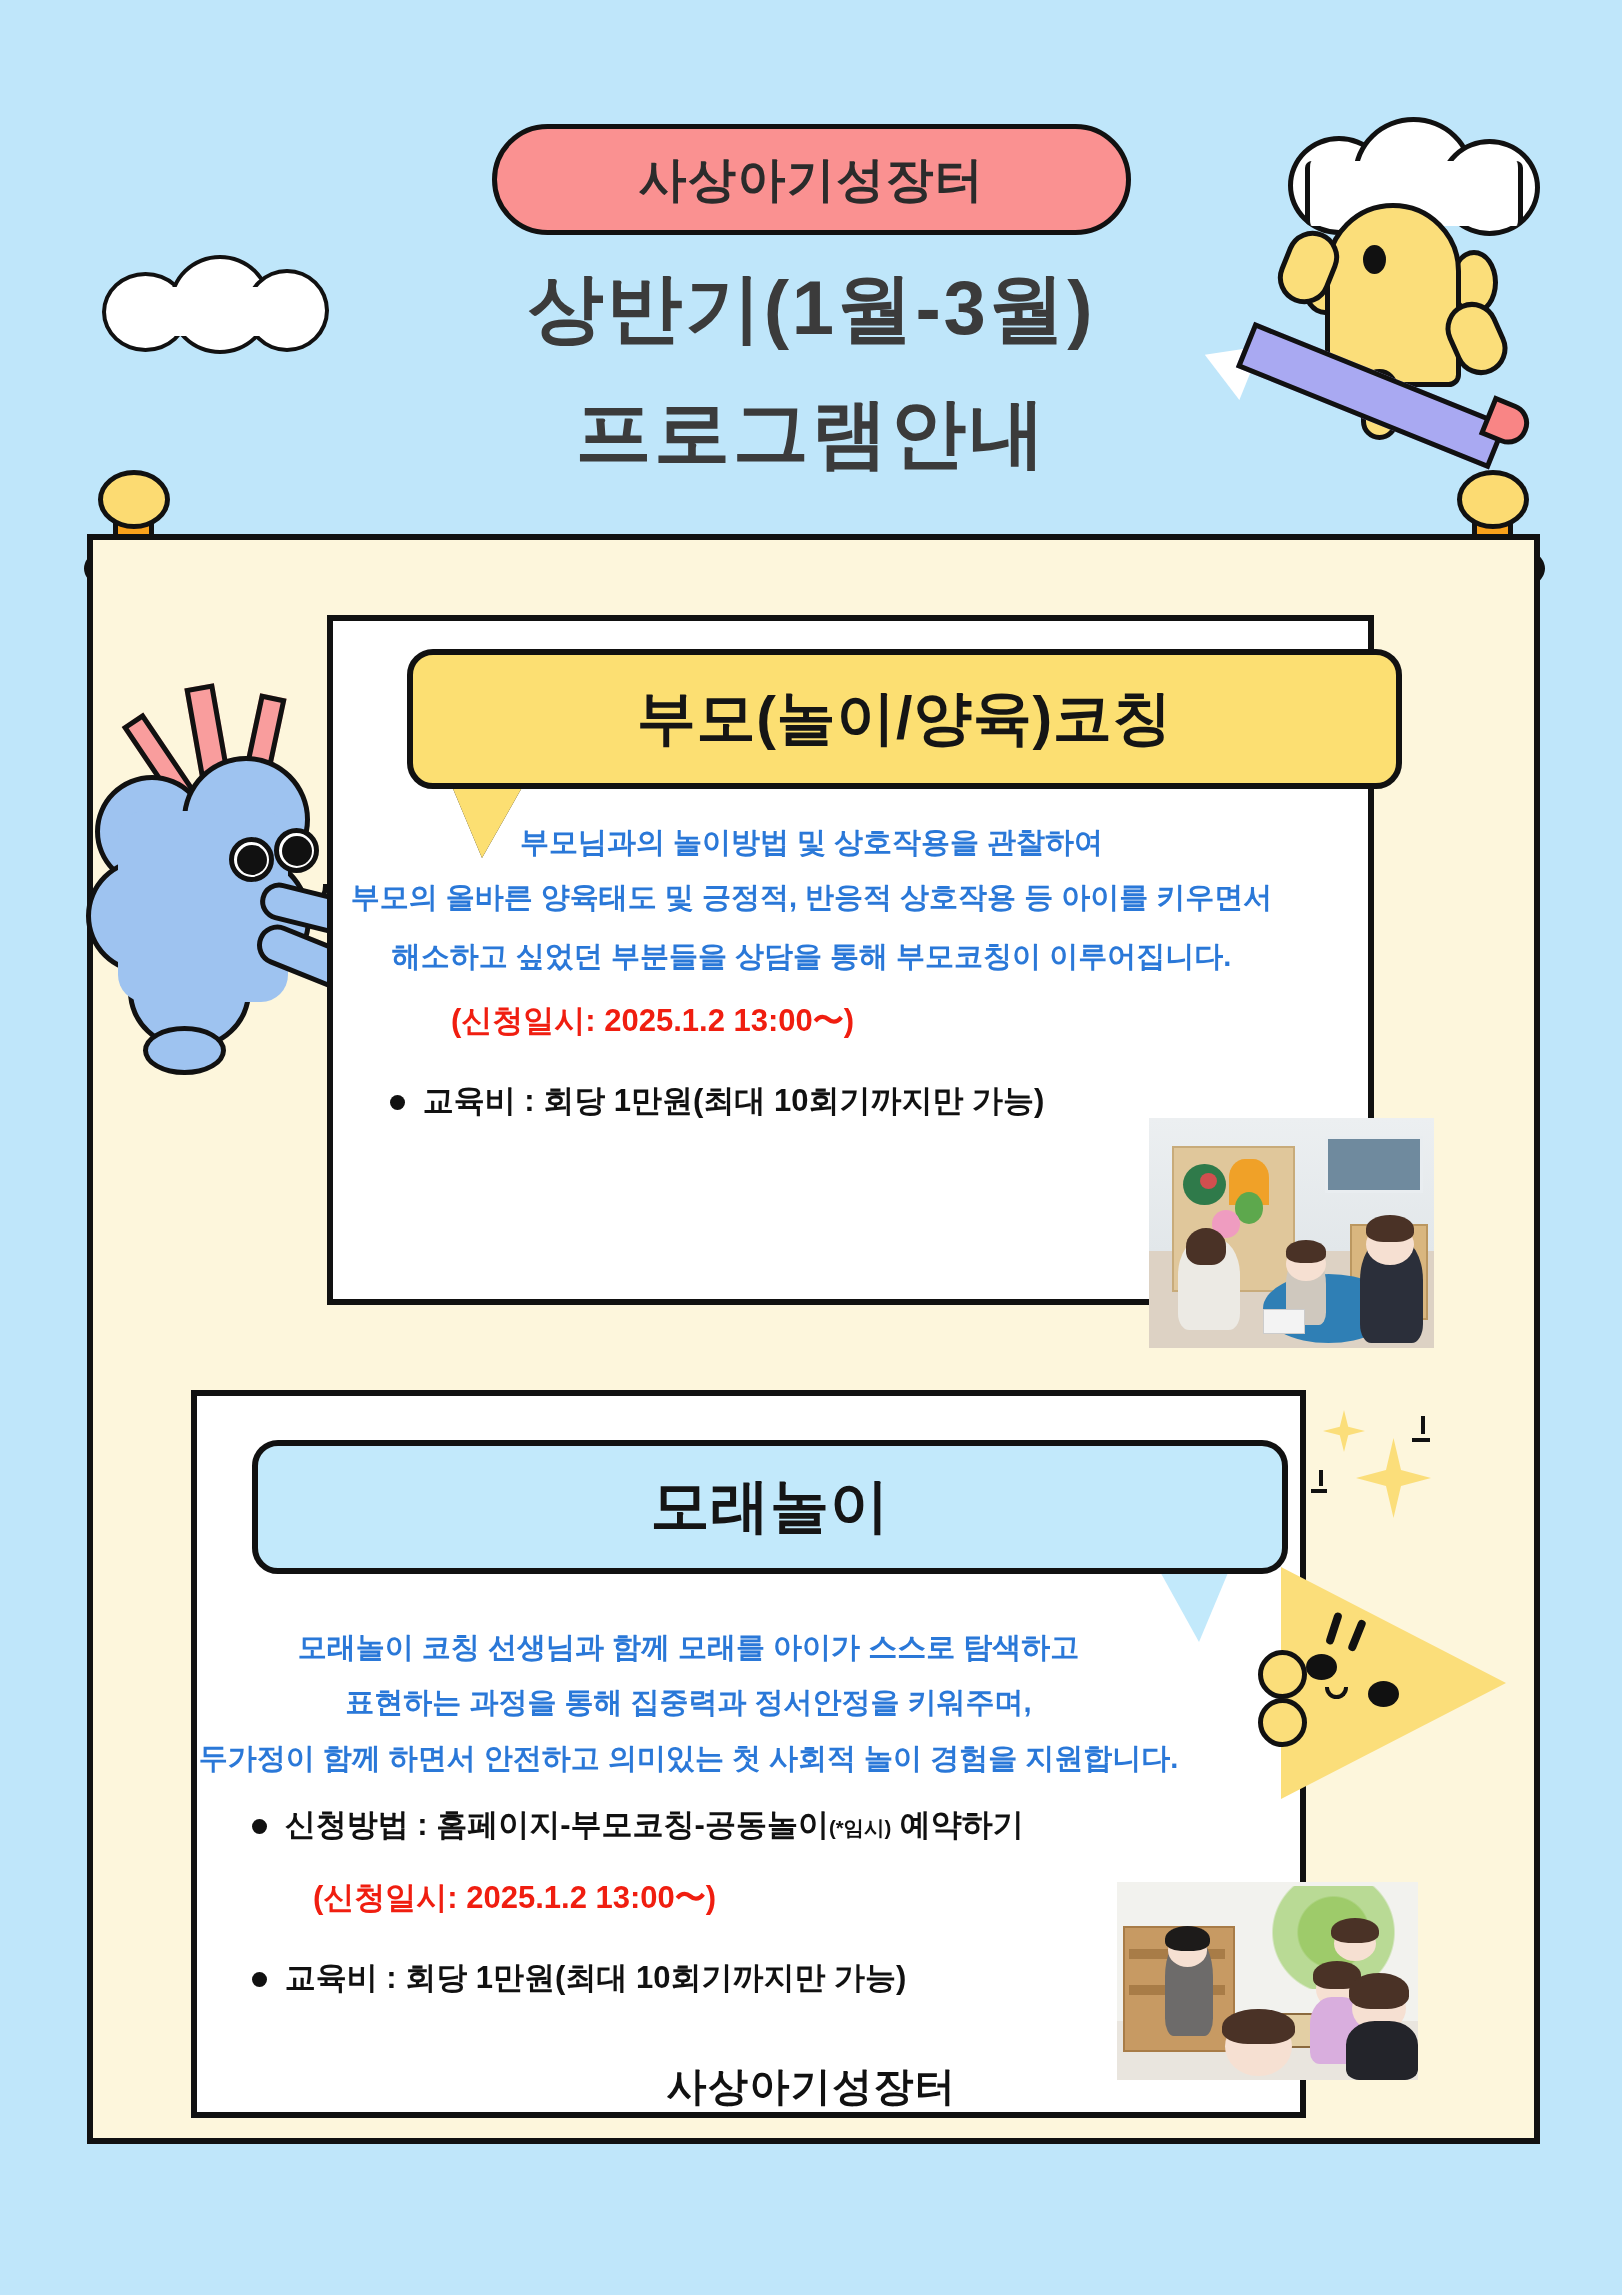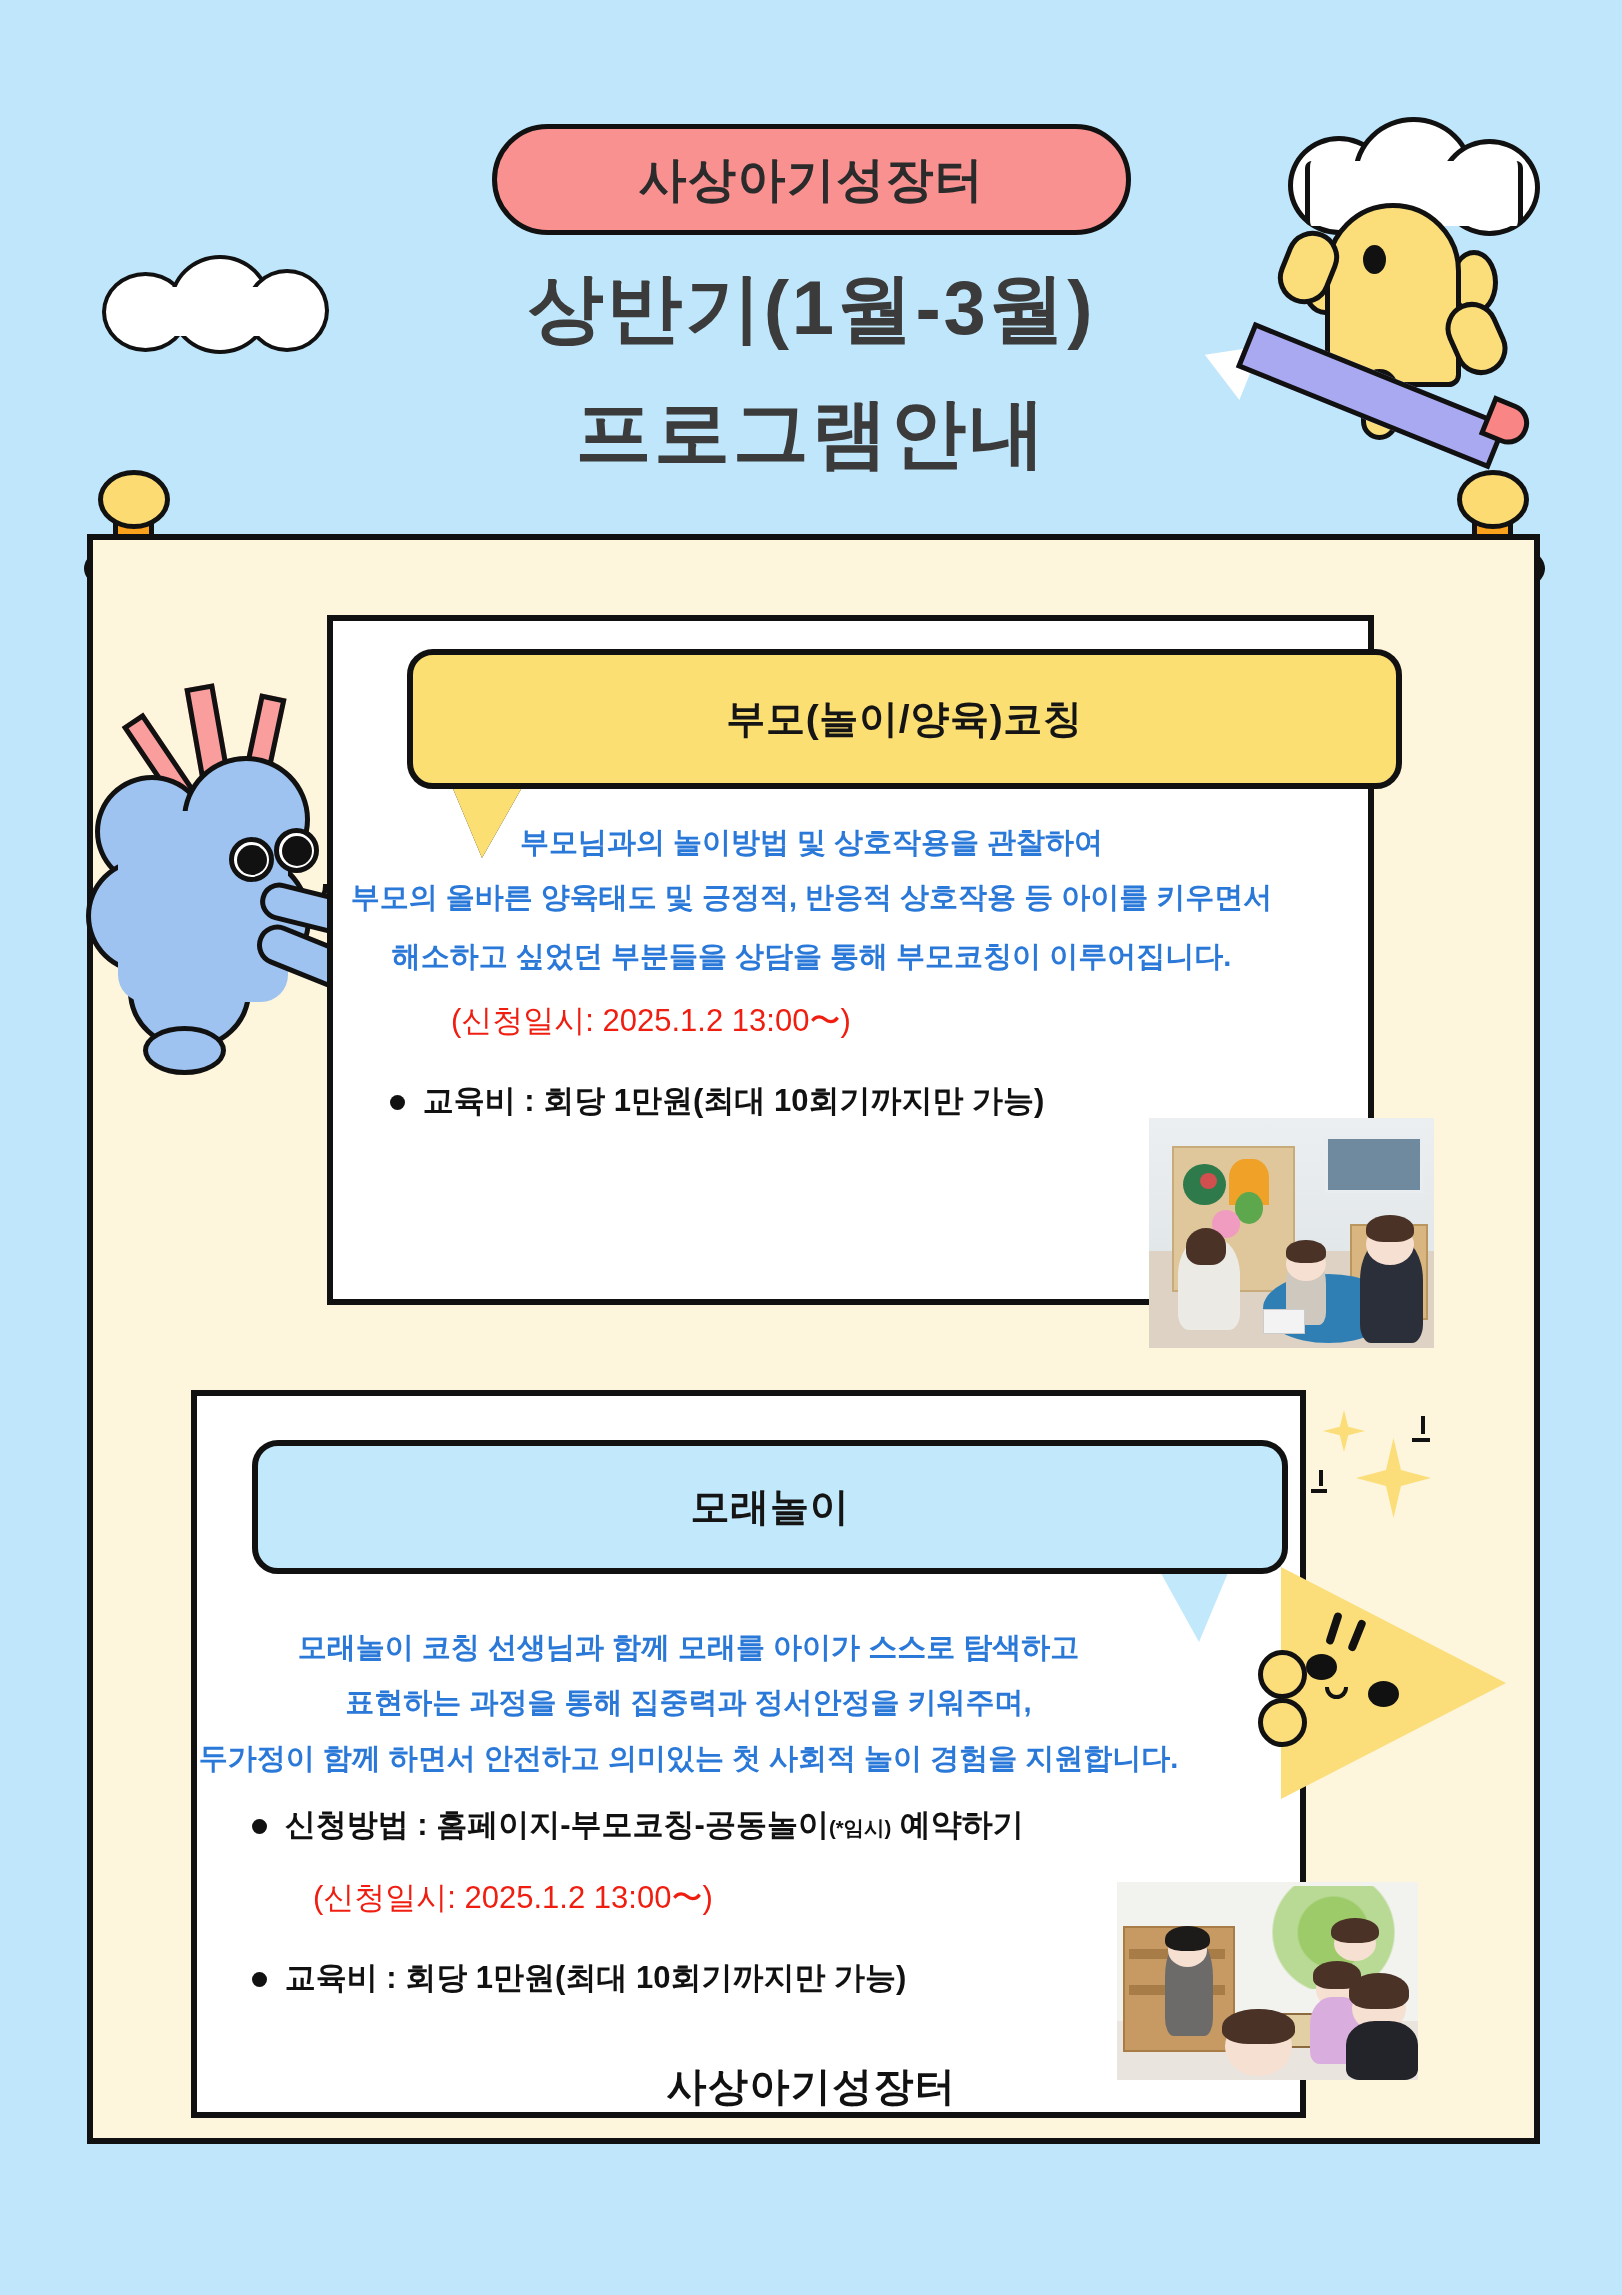--- a/index.html
+++ b/index.html
@@ -48,40 +48,40 @@
   
   .panel{
     position:absolute;background:#FFFFFF;border:6.1px solid #111;box-sizing:border-box;
   }
   #panel-1{left:327px;top:615px;width:1047px;height:690px;}
   #panel-2{left:191px;top:1390px;width:1115px;height:728px;}
 
   
   .bubble{position:absolute;border:6.1px solid #111;border-radius:26px;box-sizing:border-box;
           display:flex;align-items:center;justify-content:center;}
-  .bubble span{font-size:39px;font-weight:bold;color:#151515;letter-spacing:0.7px;}
+  .bubble span{font-size:59px;font-weight:bold;color:#151515;letter-spacing:0.7px;}
   #bubble-1{left:407px;top:649px;width:995px;height:140px;background:#FCDF72;}
   #bubble-2{left:252px;top:1440px;width:1036px;height:134px;background:#C2E9FB;}
   .tail{position:absolute;width:0;height:0;}
   #tail-1{left:451px;top:784px;border-left:31px solid transparent;border-right:42px solid transparent;border-top:74px solid #FCDF72;
           filter:drop-shadow(0 0 0 #111);}
   #tail-1b{left:447px;top:784px;border-left:35px solid transparent;border-right:48px solid transparent;border-top:80px solid #111;z-index:-1;}
   #tail-2{left:1158px;top:1568px;border-left:41px solid transparent;border-right:31px solid transparent;border-top:74px solid #C2E9FB;}
   #tail-2b{left:1154px;top:1568px;border-left:46px solid transparent;border-right:35px solid transparent;border-top:80px solid #111;z-index:-1;}
 
   
   .desc{position:absolute;width:100%;text-align:center;color:#2A78D8;font-weight:bold;font-size:29px;letter-spacing:0px;}
 
   
   .bullets{position:absolute;}
   .bullet-row{display:flex;align-items:flex-start;margin-bottom:31px;}
   .bullet-dot{width:15px;height:15px;border-radius:50%;background:#111;margin-right:17.7px;margin-top:15px;flex:0 0 auto;}
   .bullet-text{font-size:31px;font-weight:bold;color:#111;letter-spacing:0px;white-space:nowrap;}
   .bullet-text .small{font-size:20.4px;}
-  .note-red{font-size:31px;font-weight:normal;color:#F01E10;letter-spacing:0px;white-space:nowrap;}
+  .note-red{font-size:31px;font-weight:bold;color:#F01E10;letter-spacing:0px;white-space:nowrap;}
 
   
   #footer-text{position:absolute;left:0;top:2059px;width:1623px;text-align:center;
                font-size:40px;font-weight:bold;color:#111;letter-spacing:1.4px;}
 
   
   .photo{position:absolute;overflow:hidden;background:#cfd6da;}
   #photo-1{left:1149px;top:1118px;width:285px;height:230px;}
   #photo-2{left:1117px;top:1882px;width:301px;height:198px;}
   .ph-wall{position:absolute;left:0;top:0;right:0;height:58%;background:linear-gradient(#eceff1,#e2e7ea);}

